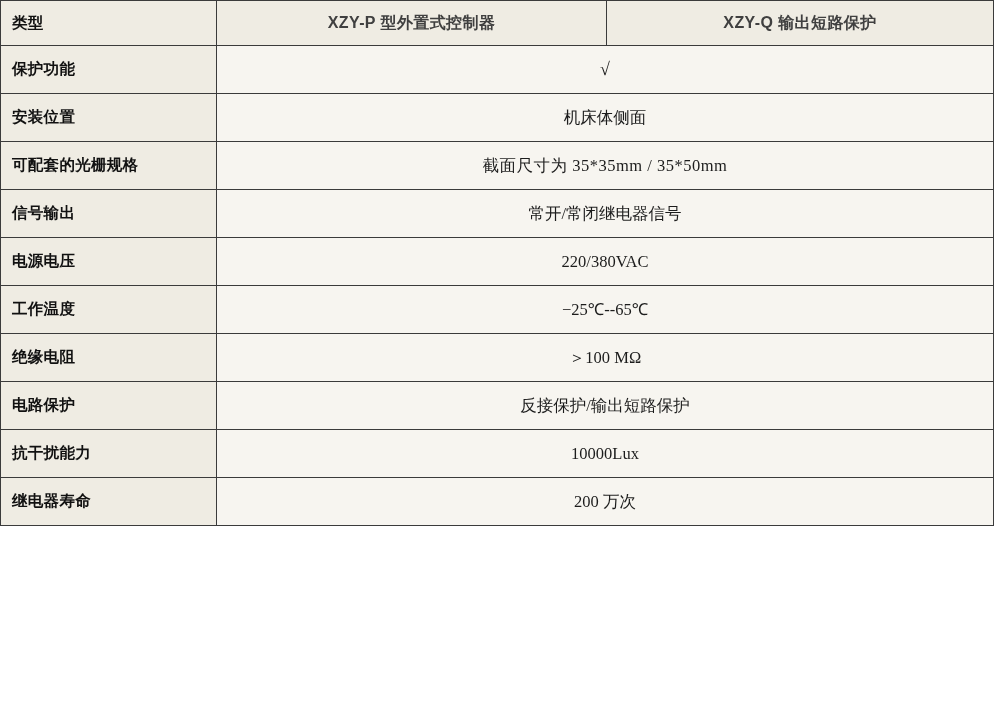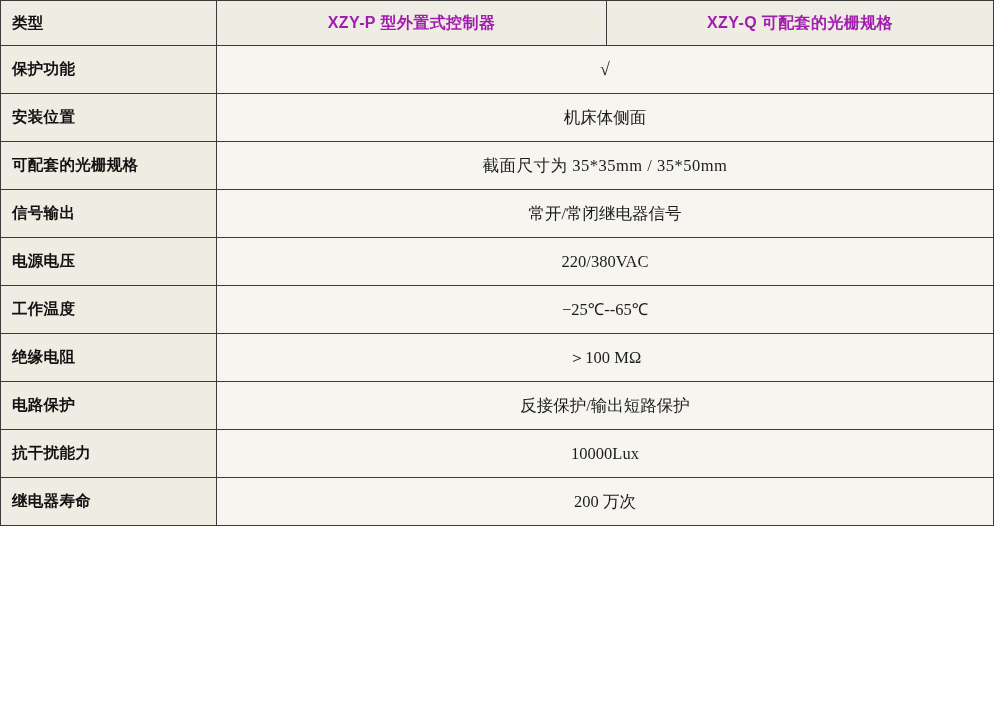--- a/index.html
+++ b/index.html
@@ -55,21 +55,21 @@
     background: #efece3;
     text-align: center;
     height: 44px;
   }
   tr.header-row td.head-cell .cell {
     justify-content: center;
     font-weight: bold;
     font-family: "Liberation Sans", sans-serif;
     font-size: 16px;
     letter-spacing: 0.4px;
-    color: #a21caf;
+    color: #404040;
   }
   
   td.value-cell {
     background: #f7f5f0;
     height: 47px;
   }
   td.value-cell .cell {
     justify-content: center;
     font-family: "Liberation Serif", serif;
     font-size: 16.5px;
@@ -92,21 +92,21 @@
   </colgroup>
   <tbody>
     <tr class="header-row">
       <td class="label-cell">
         <div class="cell">类型</div>
       </td>
       <td class="head-cell">
         <div class="cell">XZY-P 型外置式控制器</div>
       </td>
       <td class="head-cell">
-        <div class="cell">XZY-Q 可配套的光栅规格</div>
+        <div class="cell">XZY-Q 输出短路保护</div>
       </td>
     </tr>
 
     <tr>
       <td class="label-cell">
         <div class="cell">保护功能</div>
       </td>
       <td class="value-cell check" colspan="2">
         <div class="cell">√</div>
       </td>

